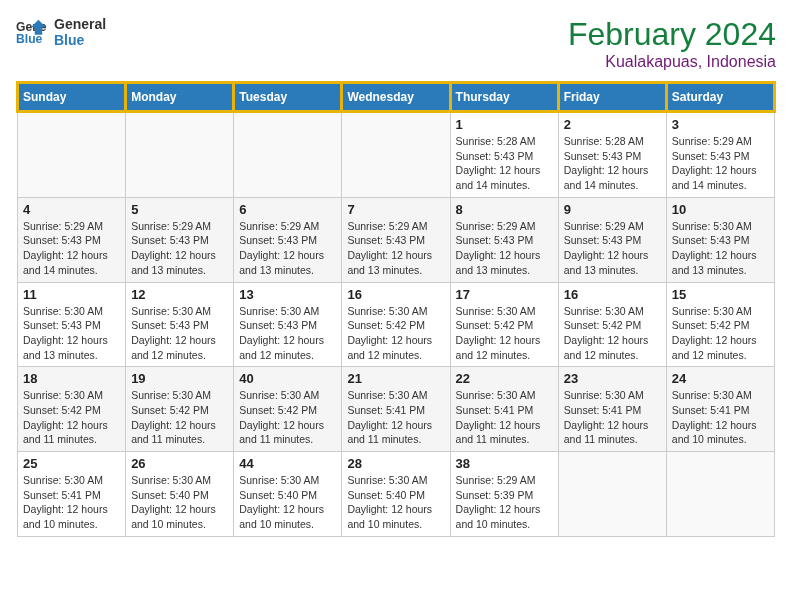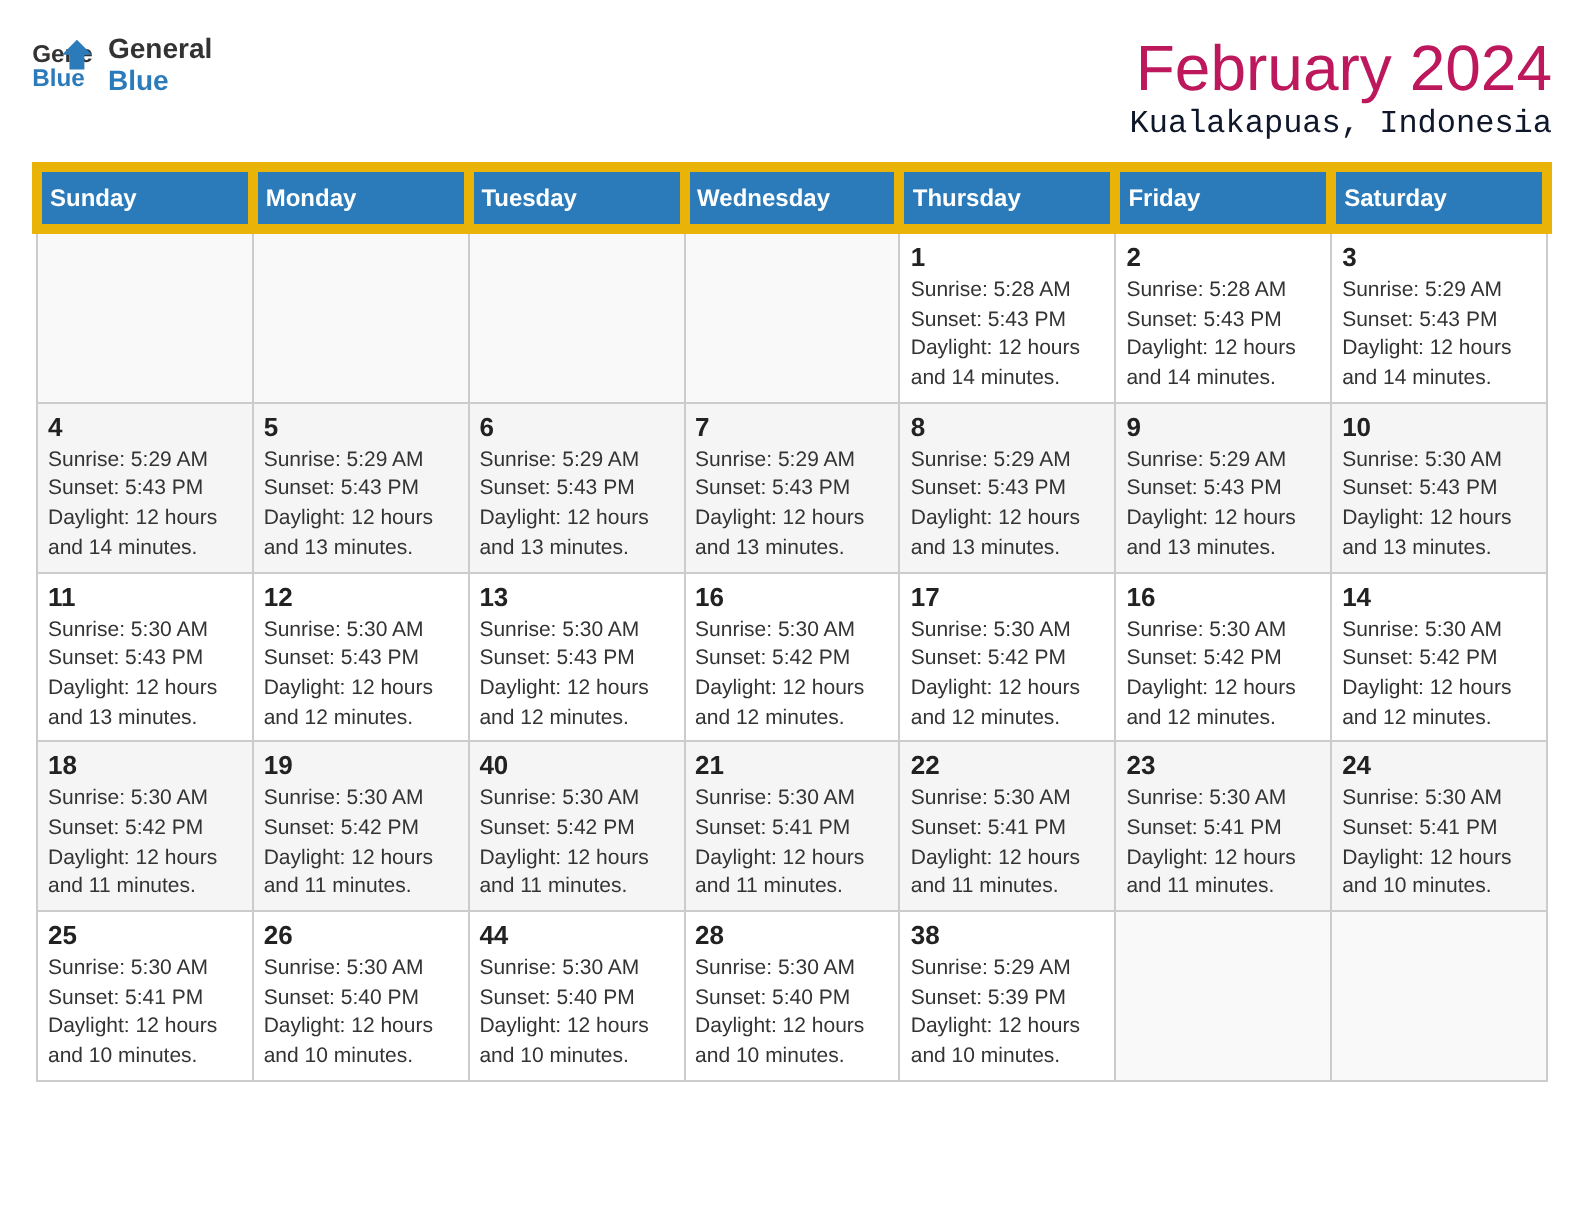--- a/index.html
+++ b/index.html
@@ -24,41 +24,40 @@
     .logo-icon {
       width: 30px;
       height: 28px;
     }
     .title-block {
       text-align: right;
     }
     .title-block h1 {
       font-size: 32px;
       font-weight: normal;
-      color: #be185d;
+      color: #15803d;
     }
     .title-block h2 {
       font-size: 16px;
       font-weight: normal;
-      color: #0f172a;
-      font-family: Liberation Mono, monospace;
+      color: #701a75;
     }
     table {
       width: 100%;
       border-collapse: collapse;
       font-size: 11px;
     }
     thead tr th {
       background: #2b7bba;
       color: #fff;
       padding: 6px 4px;
       text-align: left;
       font-weight: bold;
       font-size: 12px;
-      border: 5px solid #eab308;
+      border: 3px solid #eab308;
     }
     tbody tr td {
       border: 1px solid #ccc;
       vertical-align: top;
       padding: 4px 5px;
       width: calc(100%/7);
       height: 80px;
     }
     tbody tr:nth-child(even) td {
       background: #f5f5f5;
@@ -231,21 +230,21 @@
 and 12 minutes.</div>
         </td>
         <td>
           <span class="day-num">16</span>
           <div class="day-detail" style="white-space: pre-line;">Sunrise: 5:30 AM
 Sunset: 5:42 PM
 Daylight: 12 hours
 and 12 minutes.</div>
         </td>
         <td>
-          <span class="day-num">14</span>
+          <span class="day-num">15</span>
           <div class="day-detail" style="white-space: pre-line;">Sunrise: 5:30 AM
 Sunset: 5:42 PM
 Daylight: 12 hours
 and 12 minutes.</div>
         </td>
       </tr>
       <tr>
         <td>
           <span class="day-num">18</span>
           <div class="day-detail" style="white-space: pre-line;">Sunrise: 5:30 AM

